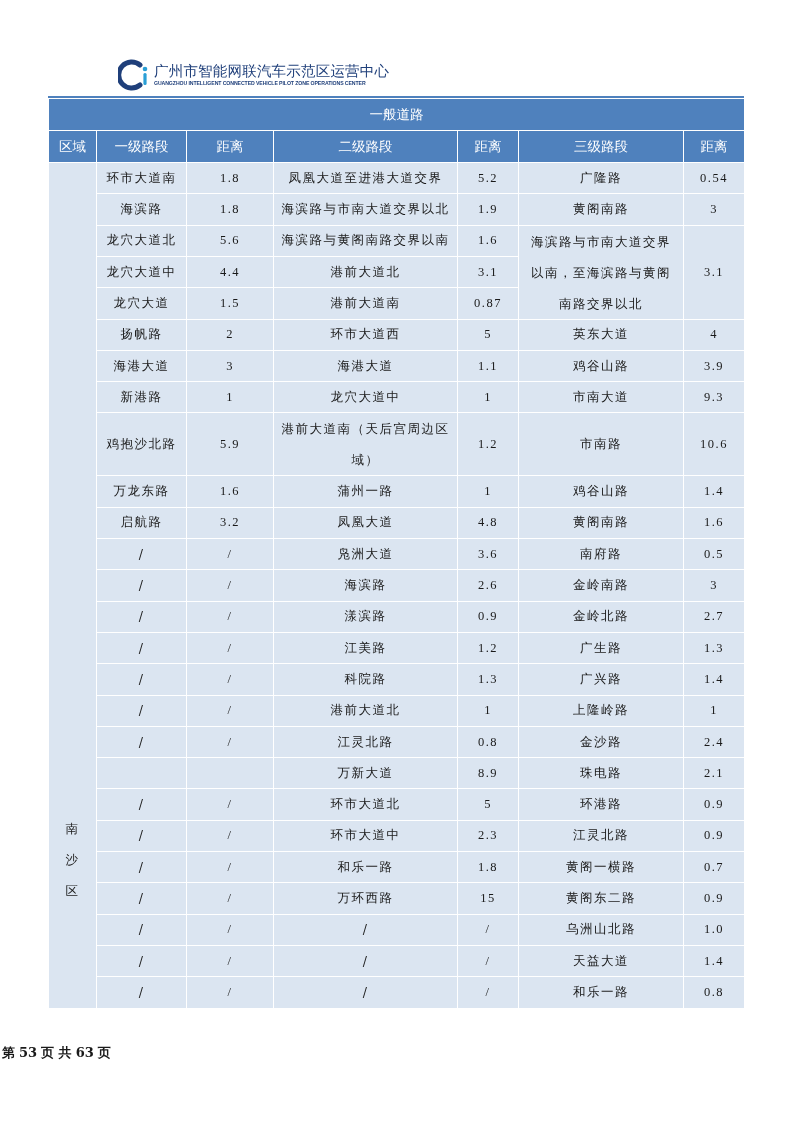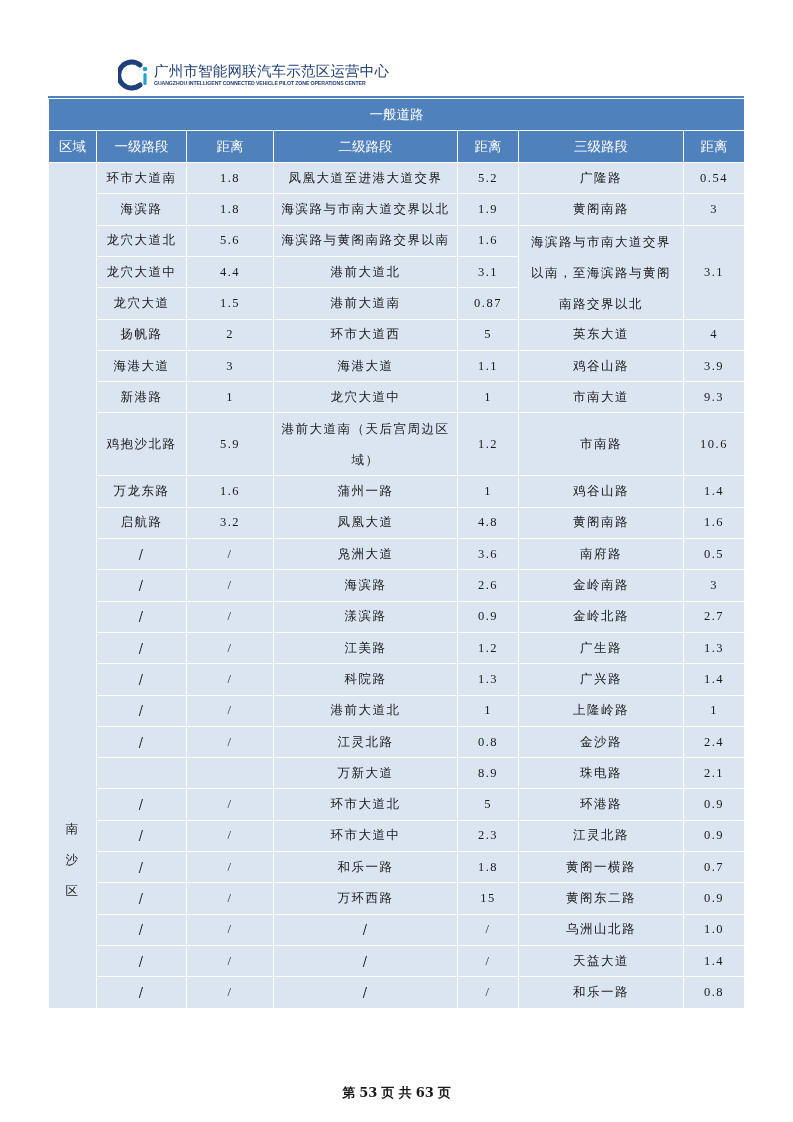--- a/index.html
+++ b/index.html
@@ -14,21 +14,21 @@
 
   table.roads { position: absolute; left: 48px; top: 98px; width: 696px; border-collapse: collapse; table-layout: fixed; }
   table.roads td, table.roads th { border: 1px solid #ffffff; text-align: center; vertical-align: middle; padding: 0; }
   table.roads th { background: #4f81bd; color: #ffffff; font-family: "DejaVu Sans", "Liberation Sans", sans-serif; font-weight: normal; font-size: 13.5px; }
   tr.title-row th { height: 31px; }
   tr.col-row th { height: 31px; }
   table.roads td { background: #dbe5f1; font-size: 12.5px; height: 30.3px; letter-spacing: 1.5px; }
   td.num { letter-spacing: 0; font-family: "Liberation Serif", "DejaVu Serif", serif; font-size: 13.5px; }
   td.multi { line-height: 31px; }
   td.region { letter-spacing: 0; line-height: 31px; font-size: 13px; padding-top: 520px; }
-  .footer { position: absolute; left: 0; width: 793px; top: 1084px; text-align: center; font-size: 13px; font-weight: bold; font-family: "DejaVu Serif", "Liberation Serif", serif; }
+  .footer { position: absolute; left: 0; width: 793px; top: 1044px; text-align: left; font-size: 13px; font-weight: bold; font-family: "DejaVu Serif", "Liberation Serif", serif; }
   .footer span { margin: 0 2px; }
 </style>
 </head>
 <body>
 
 <div class="header-logo">
   <div class="logo-mark">
     <svg width="32" height="32" viewBox="0 0 32 32">
       <path d="M22 6 A13 13 0 1 0 22 26" fill="none" stroke="#1f3f7a" stroke-width="5" stroke-linecap="round"></path>
       <path d="M20 10 A8 8 0 1 0 20 22" fill="none" stroke="#ffffff" stroke-width="1.2"></path>

